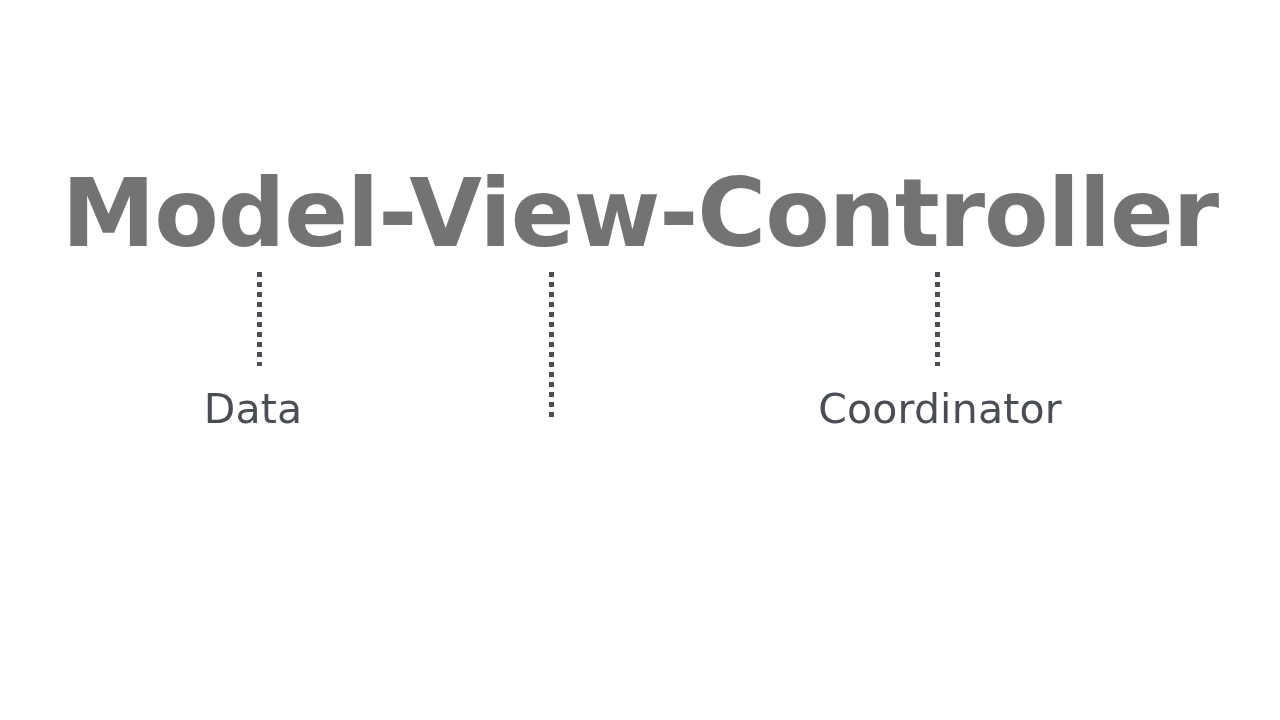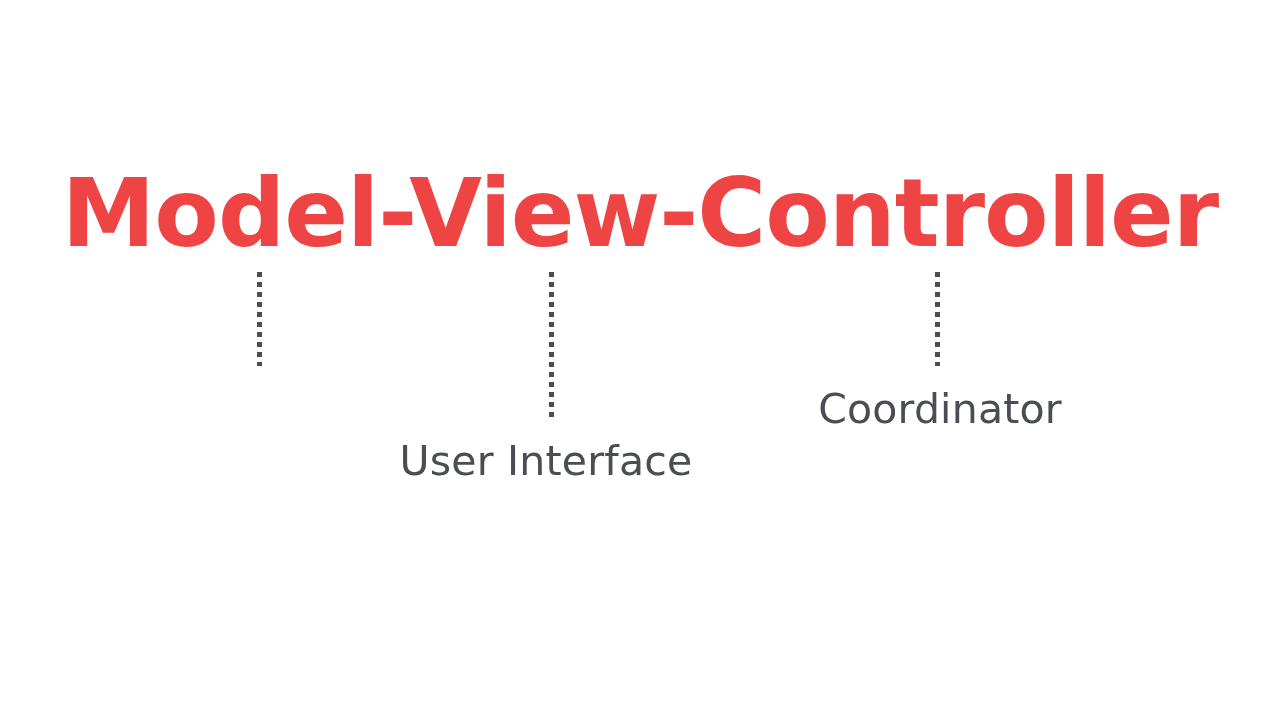--- a/index.html
+++ b/index.html
@@ -26,21 +26,21 @@
     position: absolute;
     left: 0;
     top: 166px;
     width: 1280px;
     text-align: center;
     font-family: "DejaVu Sans", sans-serif;
     font-weight: 700;
     font-size: 94px;
     line-height: 96px;
     letter-spacing: -1.0px;
-    color: #ef4444;
+    color: #737373;
     white-space: nowrap;
   }
 
   
   .dotline {
     position: absolute;
     width: 5px;
     background-image: linear-gradient(
         to bottom,
         #4a4e54 0px,
@@ -75,18 +75,18 @@
 <body>
 
 <div class="slide">
 
   <div class="title">Model-View-Controller</div>
 
   <div class="dotline l1"></div>
   <div class="dotline l2"></div>
   <div class="dotline l3"></div>
 
+  <div class="label data">Data</div>
 
-  <div class="label ui">User Interface</div>
 
   <div class="label coord">Coordinator</div>
 
 </div>
 
 </body></html>

